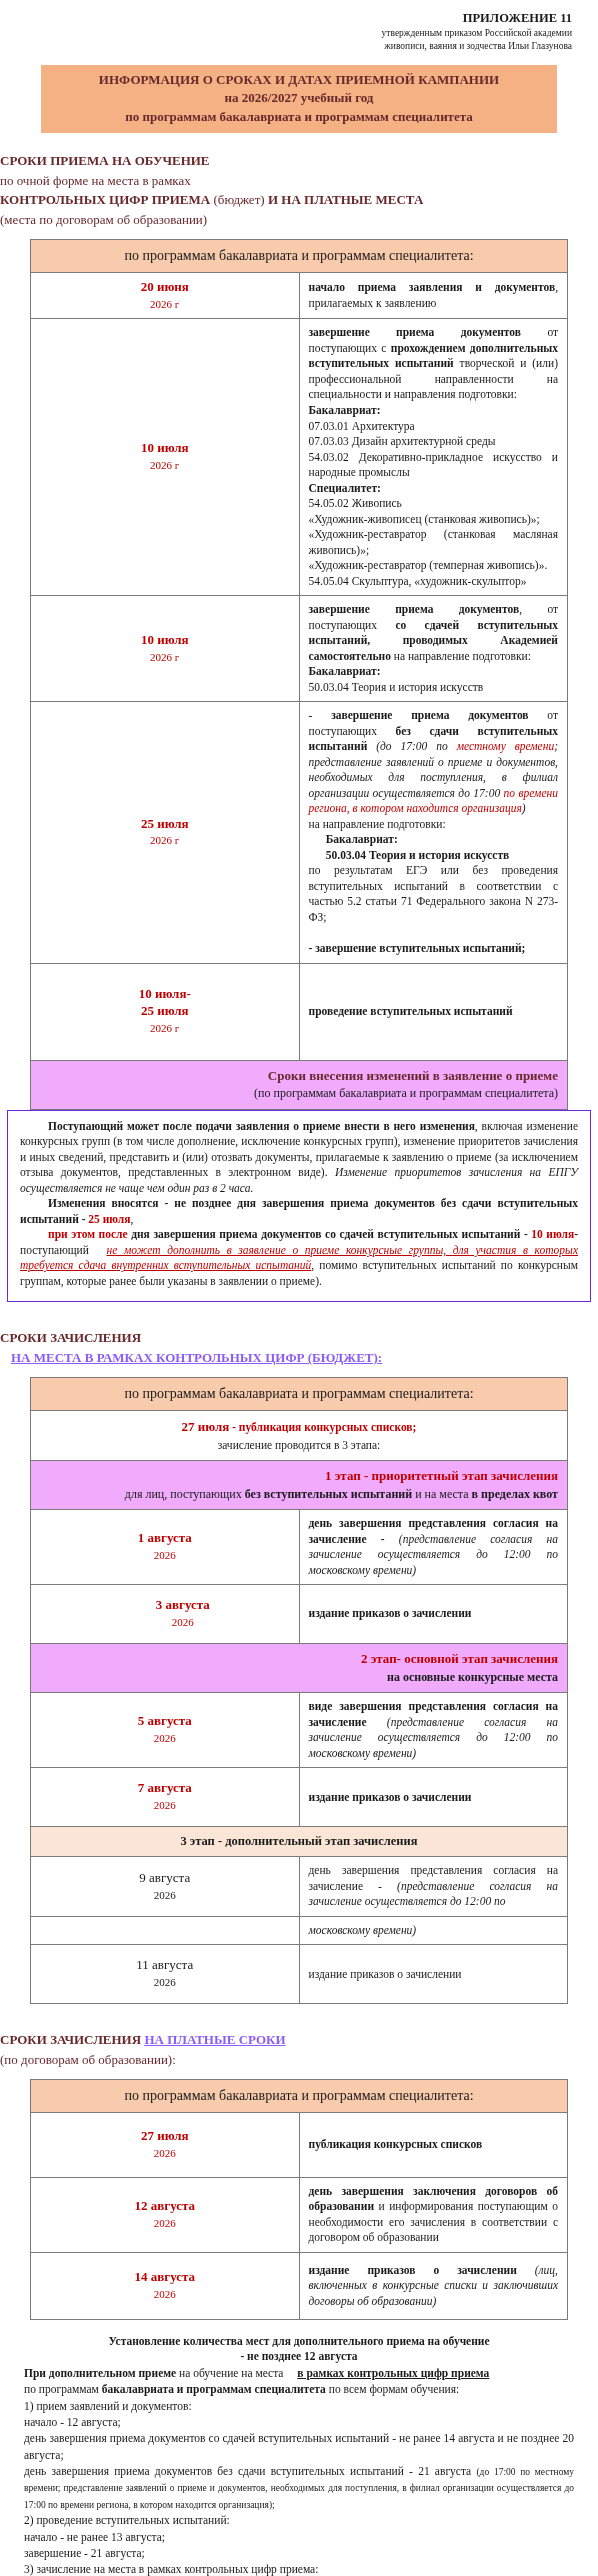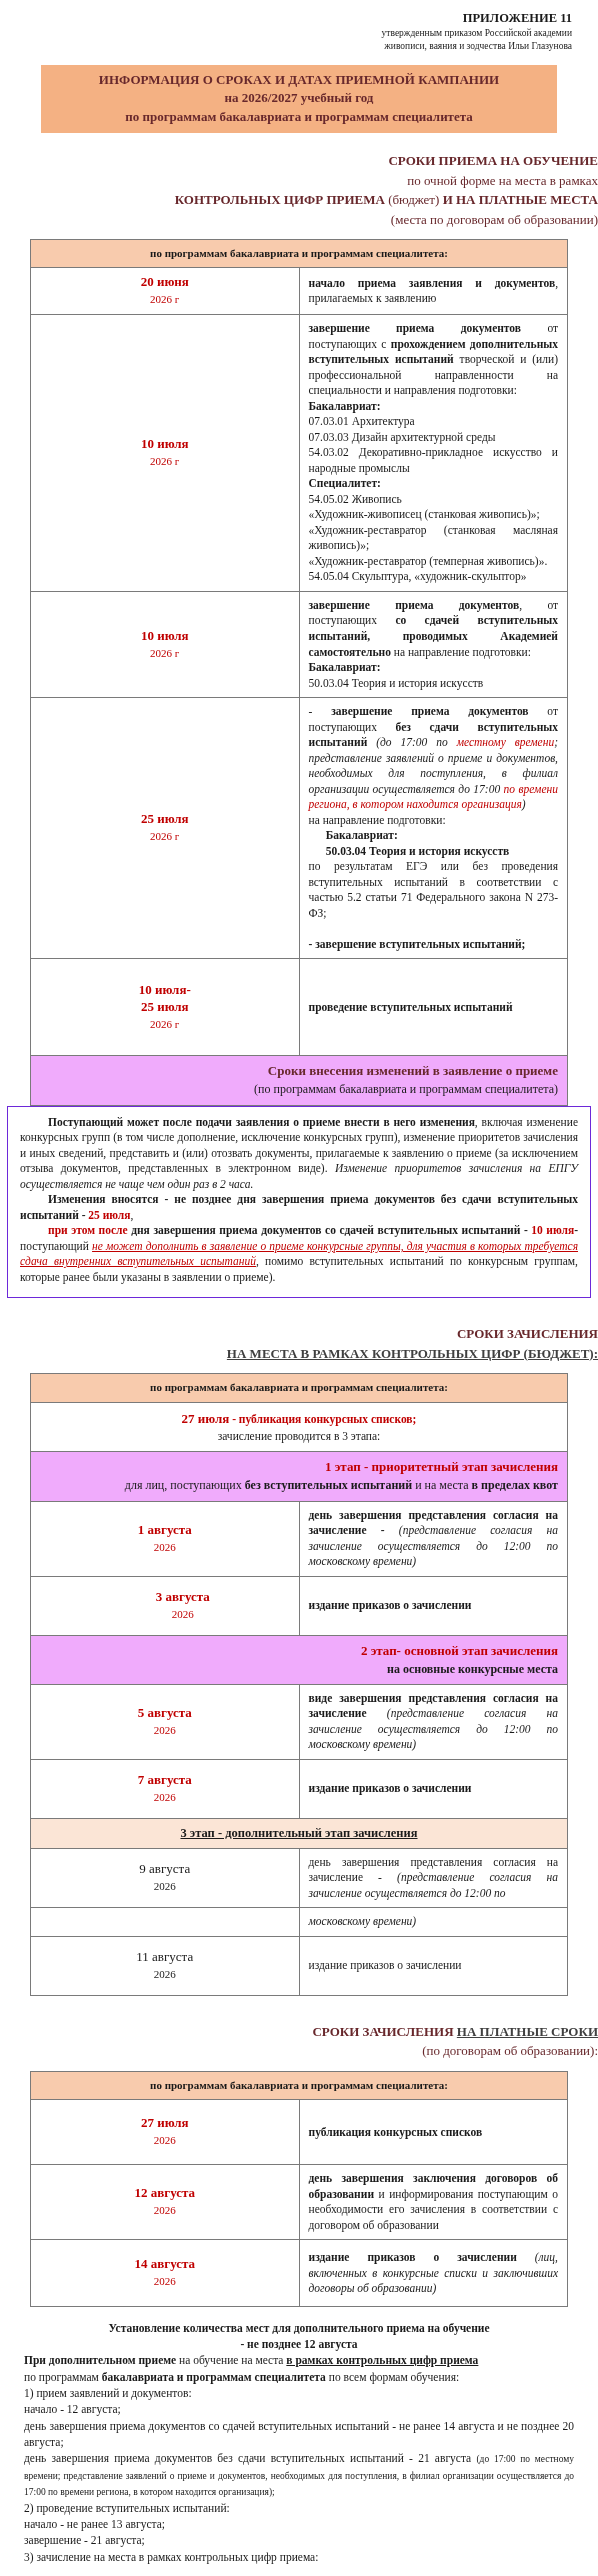--- a/index.html
+++ b/index.html
@@ -8,46 +8,46 @@
     font-family:"Liberation Serif","DejaVu Serif",serif;
     color:#1a1a1a;
     font-size:11.5px;
     line-height:1.35;
   }
   .page{padding:8px 0 120px 0;}
 
   
   .b{font-weight:700;}
   .i{font-style:italic;}
-  .u{text-decoration:underline;}
+  .u{text-decoration:underline;margin-left:11px;}
   .r{color:#C00000;}
-  .r2{color:#404040;text-decoration:underline;}
+  .r2{color:#8b5cf6;text-decoration:underline;}
   .m{color:#68282C;}
   .sm{font-size:9.5px;}
   .y{font-size:11px;}
   .big{font-size:13px;}
 
   .appendix{ text-align:right; padding:2px 26px 0 0; }
   .appendix .t{font-weight:700;font-size:12.5px;}
   .appendix .s{font-size:9.5px;line-height:1.35;}
 
   .banner{
     width:516px;margin:12px auto 0 auto;
     background:#F4B183;
     text-align:center;
     color:#68282C;font-weight:700;font-size:13px;line-height:1.45;
     padding:6px 0;
   }
 
-  .sec-title{text-align:right;color:#68282C;font-size:13px;line-height:1.5;margin:18px 0 10px 0;}
+  .sec-title{text-align:left;color:#68282C;font-size:13px;line-height:1.5;margin:18px 0 10px 0;}
 
   table.tbl{border-collapse:collapse;width:538px;margin:0 auto;table-layout:fixed;}
   table.tbl td{border:1px solid #7a7a7a;padding:6px 9px;vertical-align:middle;}
-  td.band{background:#F8CBAD;text-align:center;font-weight:700;font-size:11px;padding:7px 6px;line-height:1.4;}
-  td.band-light{background:#FBE5D6;text-align:center;font-weight:700;font-size:12.5px;padding:6px;text-decoration:underline;}
+  td.band{background:#F8CBAD;text-align:center;font-weight:400;font-size:14px;padding:7px 6px;line-height:1.4;}
+  td.band-light{background:#FBE5D6;text-align:center;font-weight:700;font-size:12.5px;padding:6px;}
   td.band-mixed{background:#f0abfc;text-align:right;font-size:12px;padding:6px;line-height:1.45;}
   td.date{width:80px;text-align:center;font-size:13px;line-height:1.3;padding:6px 3px;}
   td.date2{width:104px;text-align:center;font-size:13px;line-height:1.3;padding:6px 3px;}
   td.cell{text-align:justify;}
   td.vt{vertical-align:top;padding-top:10px;}
   td.center-row{text-align:center;line-height:1.5;}
 
   .note-block{
     width:558px;margin:0 auto;
     border:1px solid #6d28d9;

